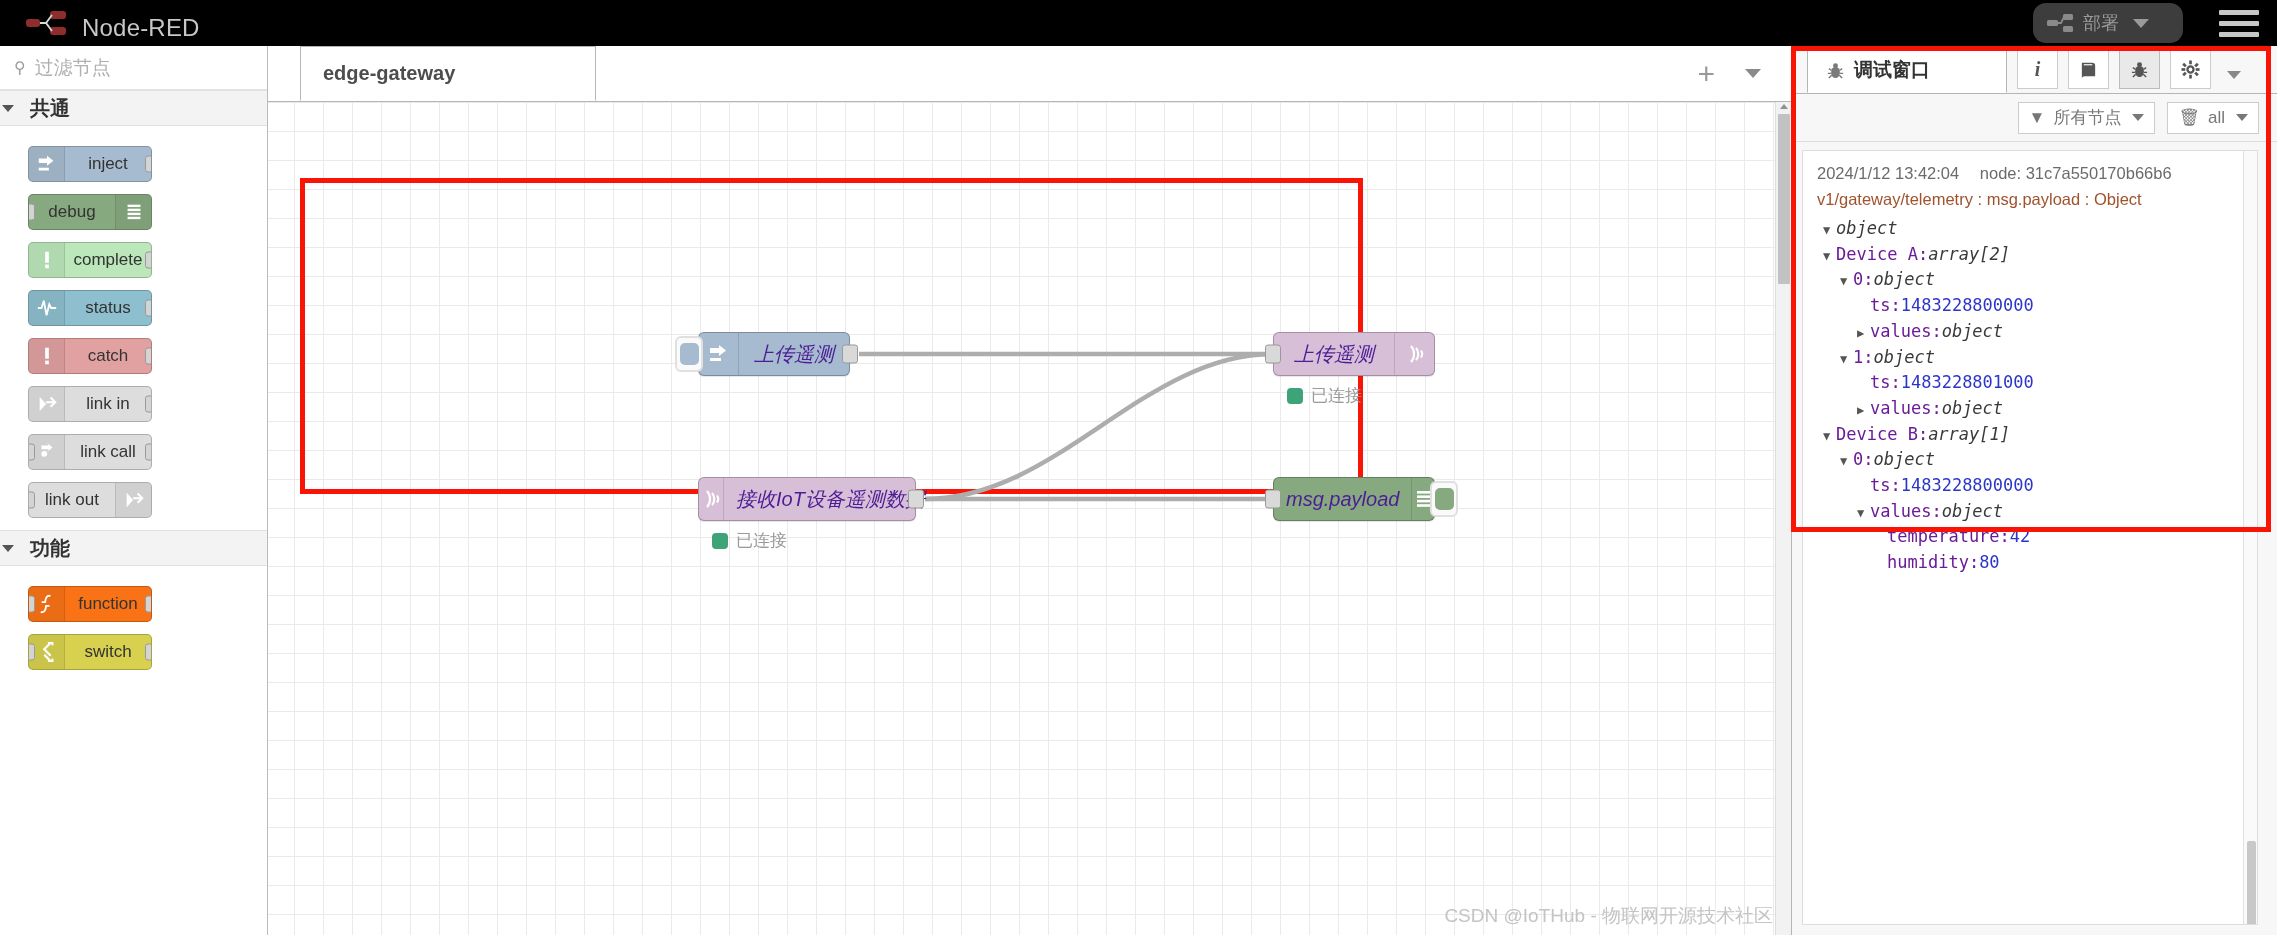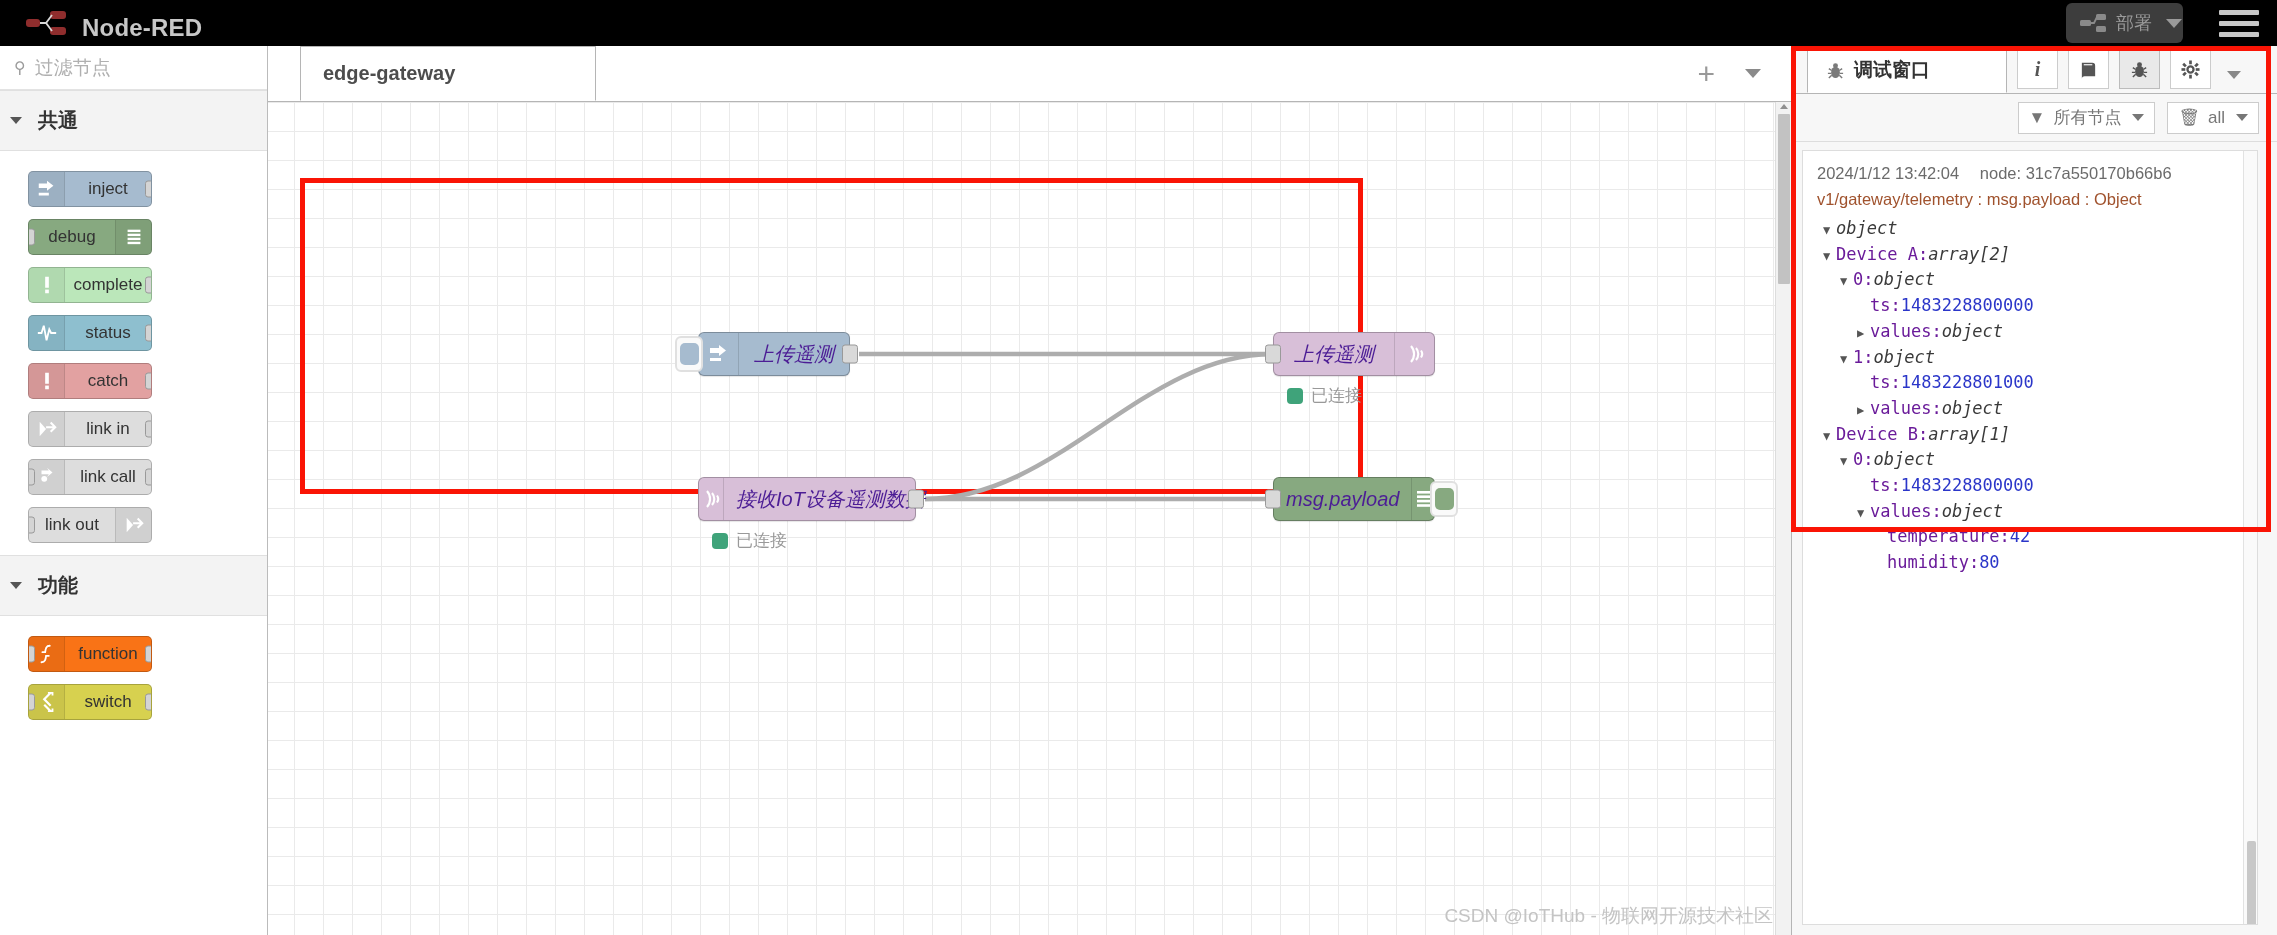--- a/index.html
+++ b/index.html
@@ -14,32 +14,32 @@
   
   #header {
     position: absolute; left: 0; top: 0;
     width: 2277px; height: 46px;
     background: #000;
     display: flex; align-items: center;
   }
   #logo-wrap { display: flex; align-items: center; padding-left: 26px; }
   .nr-logo { width: 42px; height: 26px; }
   #brand-title {
-    color: #c7c7c7; font-size: 24px; font-weight: 700;
+    color: #c7c7c7; font-size: 24px; font-weight: 400;
     margin-left: 14px; letter-spacing: .2px; margin-top: 9px;
   }
   #header-right {
     margin-left: auto; display: flex; align-items: center;
     padding-right: 18px; height: 100%;
   }
   #deploy-button {
     display: flex; align-items: center; gap: 10px;
     background: #3d3d3d; color: #9a9a9a;
-    height: 40px; padding: 0 1px 0 14px;
-    border-radius: 6px; cursor: default;
+    height: 40px; padding: 0 34px 0 14px;
+    border-radius: 13px; cursor: default;
     font-size: 18px;
   }
   #deploy-button .dep-ico { width: 26px; height: 18px; }
   #deploy-caret {
     width: 0; height: 0;
     border-left: 8px solid transparent; border-right: 8px solid transparent;
     border-top: 9px solid #9a9a9a; margin-left: 4px;
   }
   #hamburger-button {
     margin-left: 36px; width: 40px; height: 34px;
@@ -60,21 +60,21 @@
   #palette-search {
     height: 44px; display: flex; align-items: center;
     padding: 0 14px; border-bottom: 1px solid #e3e3e3;
     gap: 9px;
   }
   #palette-search .sicon { color: #9b9b9b; font-size: 16px; }
   #palette-search .stext { color: #b0b0b0; font-size: 19px; }
 
   .pal-category {
     background: #f3f3f3; border-bottom: 1px solid #e0e0e0; border-top:1px solid #e0e0e0;
-    height: 61px; display: flex; align-items: center; padding-left: 10px; gap: 16px;
+    height: 36px; display: flex; align-items: center; padding-left: 2px; gap: 16px;
   }
   .pal-category .chev {
     width: 0; height: 0;
     border-left: 6px solid transparent; border-right: 6px solid transparent;
     border-top: 7px solid #555;
   }
   .pal-category .cname { font-size: 20px; font-weight: bold; color: #333; }
 
   .pal-list { padding: 14px 0 6px 0; }
   .pal-node-row {

